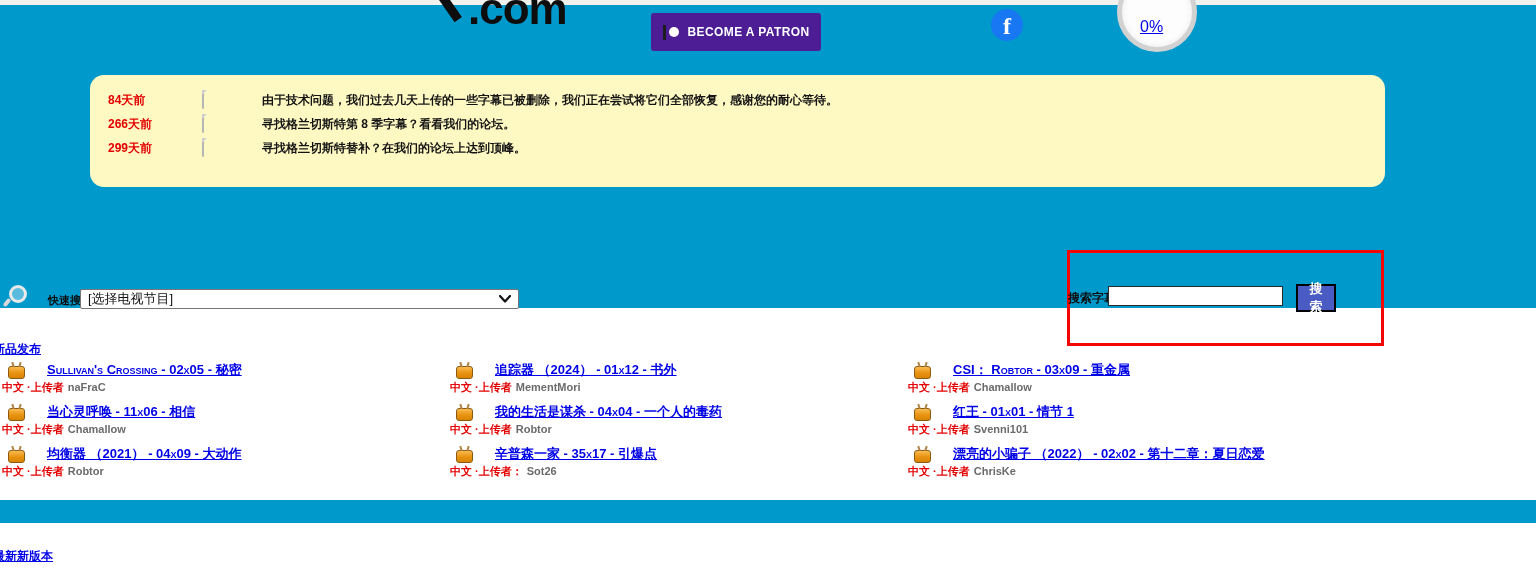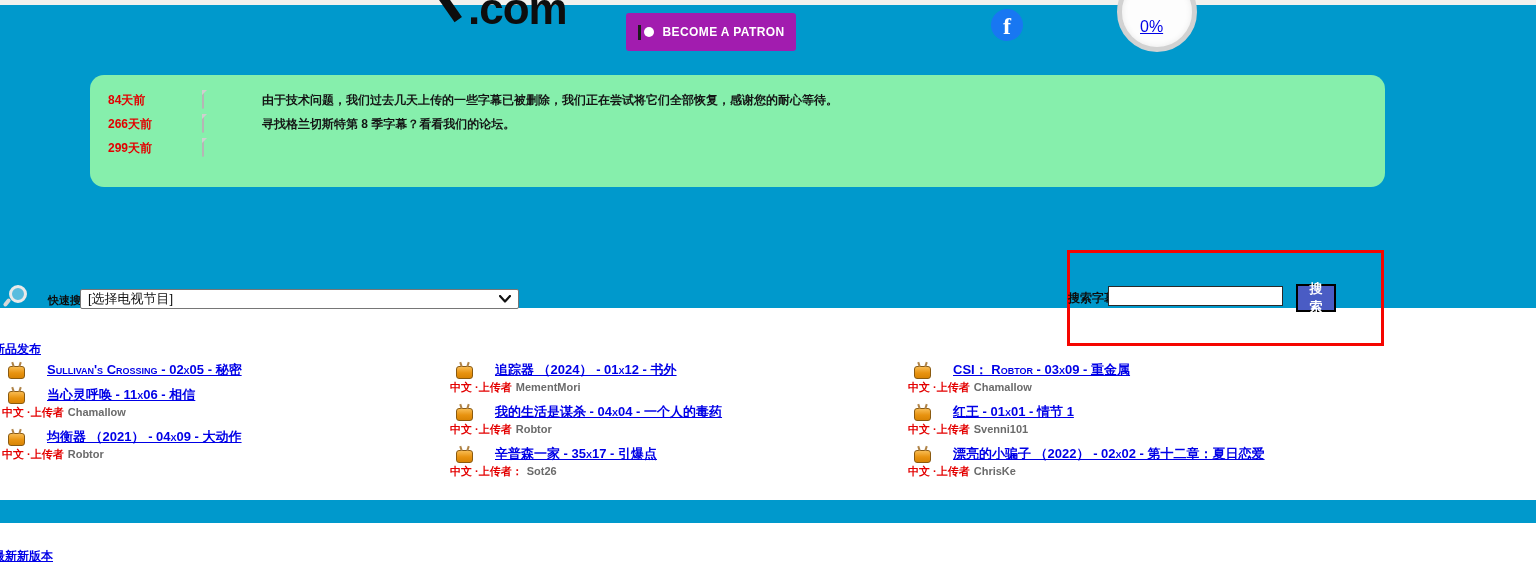--- a/index.html
+++ b/index.html
@@ -19,22 +19,22 @@
   .logo-text{
     position:absolute;left:468px;top:-16px;
     font-size:44px;font-weight:800;color:#0d0d0d;letter-spacing:-1px;
     white-space:nowrap;
   }
   .logo-tail{
     position:absolute;left:446px;top:-5px;width:9px;height:27px;
     background:#0d0d0d;transform:rotate(-35deg);
   }
   .patron-btn{
-    position:absolute;left:626px;top:13px;width:170px;height:38px;
-    background:#a21caf;border:none;border-radius:3px;
+    position:absolute;left:651px;top:13px;width:170px;height:38px;
+    background:#4c1d95;border:none;border-radius:3px;
     display:flex;align-items:center;justify-content:center;gap:9px;
     cursor:pointer;
   }
   .patreon-icon{display:flex;align-items:center;gap:3px;}
   .patreon-bar{width:3px;height:15px;background:#1d1d1d;}
   .patreon-dot{width:10px;height:10px;border-radius:50%;background:#ffffff;}
   .patron-label{color:#ffffff;font-weight:bold;font-size:12px;letter-spacing:.4px;}
   .fb-circle{
     position:absolute;left:991px;top:9px;width:32px;height:32px;border-radius:50%;
     background:#1877f2;color:#fff;display:flex;align-items:flex-end;justify-content:center;
@@ -47,21 +47,21 @@
     box-shadow:inset 0 0 6px rgba(0,0,0,.08);
   }
   .donate-link{
     position:absolute;left:1140px;top:18px;font-size:16px;
     color:#0000e6;text-decoration:underline;cursor:pointer;
   }
 
   
   .ann-card{
     position:absolute;left:90px;top:75px;width:1295px;height:112px;
-    background:#86efac;border-radius:14px;padding-top:13px;box-sizing:border-box;
+    background:#fef9c3;border-radius:14px;padding-top:13px;box-sizing:border-box;
   }
   .ann-row{display:flex;align-items:center;height:24px;padding-left:18px;}
   .ann-date{width:94px;color:#e30000;font-size:12px;font-weight:bold;flex:none;}
   .ann-icon-cell{width:50px;flex:none;}
   .paper-icon{
     position:relative;width:11px;height:15px;
     background:linear-gradient(135deg,#ffffff 55%,#e3e3e3);
     border:1px solid #b5b5b5;border-radius:1px;
   }
   .paper-icon::before{
@@ -165,20 +165,21 @@
     <span class="ann-text">由于技术问题，我们过去几天上传的一些字幕已被删除，我们正在尝试将它们全部恢复，感谢您的耐心等待。</span>
   </div>
   <div class="ann-row">
     <span class="ann-date">266天前</span>
     <span class="ann-icon-cell"><span class="paper-icon"></span></span>
     <span class="ann-text">寻找格兰切斯特第 8 季字幕？看看我们的论坛。</span>
   </div>
   <div class="ann-row">
     <span class="ann-date">299天前</span>
     <span class="ann-icon-cell"><span class="paper-icon"></span></span>
+    <span class="ann-text">寻找格兰切斯特替补？在我们的论坛上达到顶峰。</span>
   </div>
 </div>
 
 <div class="magnifier">
   <span class="mag-glass"></span>
   <span class="mag-handle"></span>
 </div>
 <span class="qs-label">快速搜索</span>
 <div class="qs-select">
   <span>[选择电视节目]</span>
@@ -193,20 +194,21 @@
 <button class="search-btn">搜索</button>
 
 <a class="section-title releases-title">新品发布</a>
 
 <div class="col col1">
   <div class="entry">
     <div class="entry-title">
         <span class="tv-icon"></span>
         <a class="title-link">Sullivan's Crossing - 02x05 - 秘密</a>
       </div>
+    <div class="entry-meta"><span class="meta-lang">中文 ·上传者</span><span class="meta-user">naFraC</span></div>
   </div>
   <div class="entry">
     <div class="entry-title">
         <span class="tv-icon"></span>
         <a class="title-link">当心灵呼唤 - 11x06 - 相信</a>
       </div>
     <div class="entry-meta"><span class="meta-lang">中文 ·上传者</span><span class="meta-user">Chamallow</span></div>
   </div>
   <div class="entry">
     <div class="entry-title">

